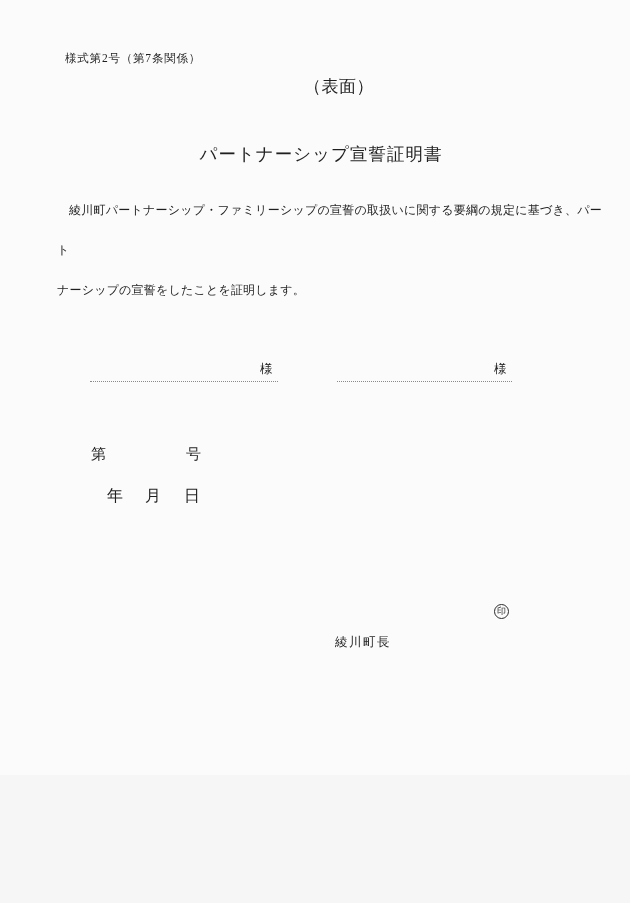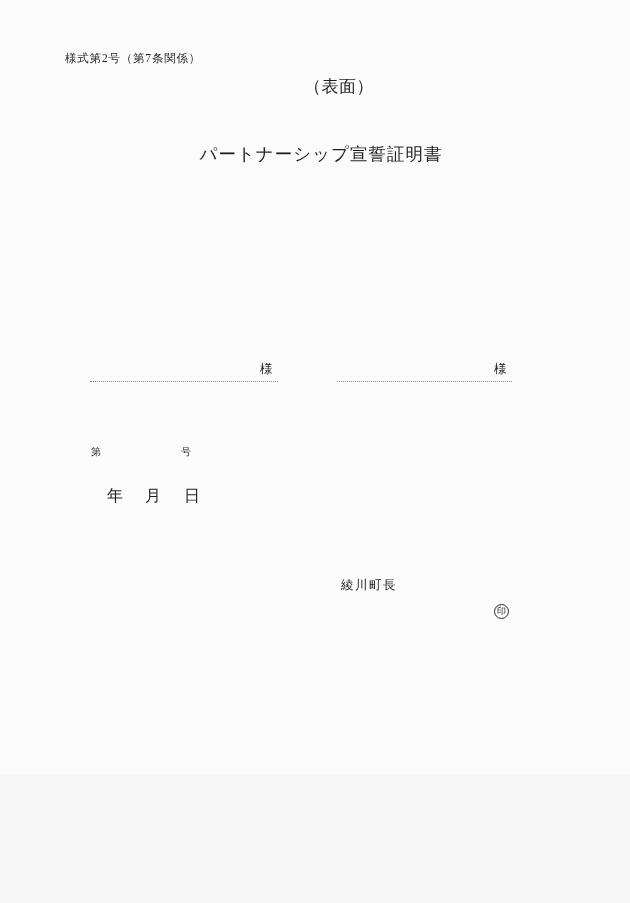--- a/index.html
+++ b/index.html
@@ -70,46 +70,45 @@
   .honorific {
     display: inline-block;
     font-size: 12.5px;
     padding-right: 5px;
     letter-spacing: 0.5px;
   }
   .cert-number-line {
     position: absolute;
     left: 91px;
     top: 445px;
-    font-size: 10px;
+    font-size: 15px;
     white-space: nowrap;
     font-family: Liberation Mono, monospace;
   }
   .cert-number-line .blank {
     display: inline-block;
     width: 80px;
     height: 1px;
   }
   .date-line {
     position: absolute;
     left: 107px;
     top: 486px;
     font-size: 16px;
     white-space: nowrap;
   }
   .date-line .month-label { margin-left: 22px; }
   .date-line .day-label   { margin-left: 23px; }
   .issuer-line {
     position: absolute;
     left: 335px;
-    top: 577px;
+    top: 634px;
     font-size: 12.5px;
     letter-spacing: 1.5px;
     white-space: nowrap;
-    margin-left: 6px;
   }
   .seal {
     position: absolute;
     left: 494px;
     top: 604px;
     width: 15px;
     height: 15px;
     border: 1px solid #2a2a2a;
     border-radius: 50%;
     display: flex;
@@ -125,20 +124,24 @@
 <body>
 
 <div class="page">
 
   <div class="form-number">様式第2号（第7条関係）</div>
 
   <div class="side-label">（表面）</div>
 
   <h1 class="title">パートナーシップ宣誓証明書</h1>
 
+  <div class="body-text">
+    <div class="body-line first">綾川町パートナーシップ・ファミリーシップの宣誓の取扱いに関する要綱の規定に基づき、パート</div>
+    <div class="body-line">ナーシップの宣誓をしたことを証明します。</div>
+  </div>
 
   <div class="name-field left">
     <span class="honorific">様</span>
   </div>
 
   <div class="name-field right">
     <span class="honorific">様</span>
   </div>
 
   <div class="cert-number-line">

